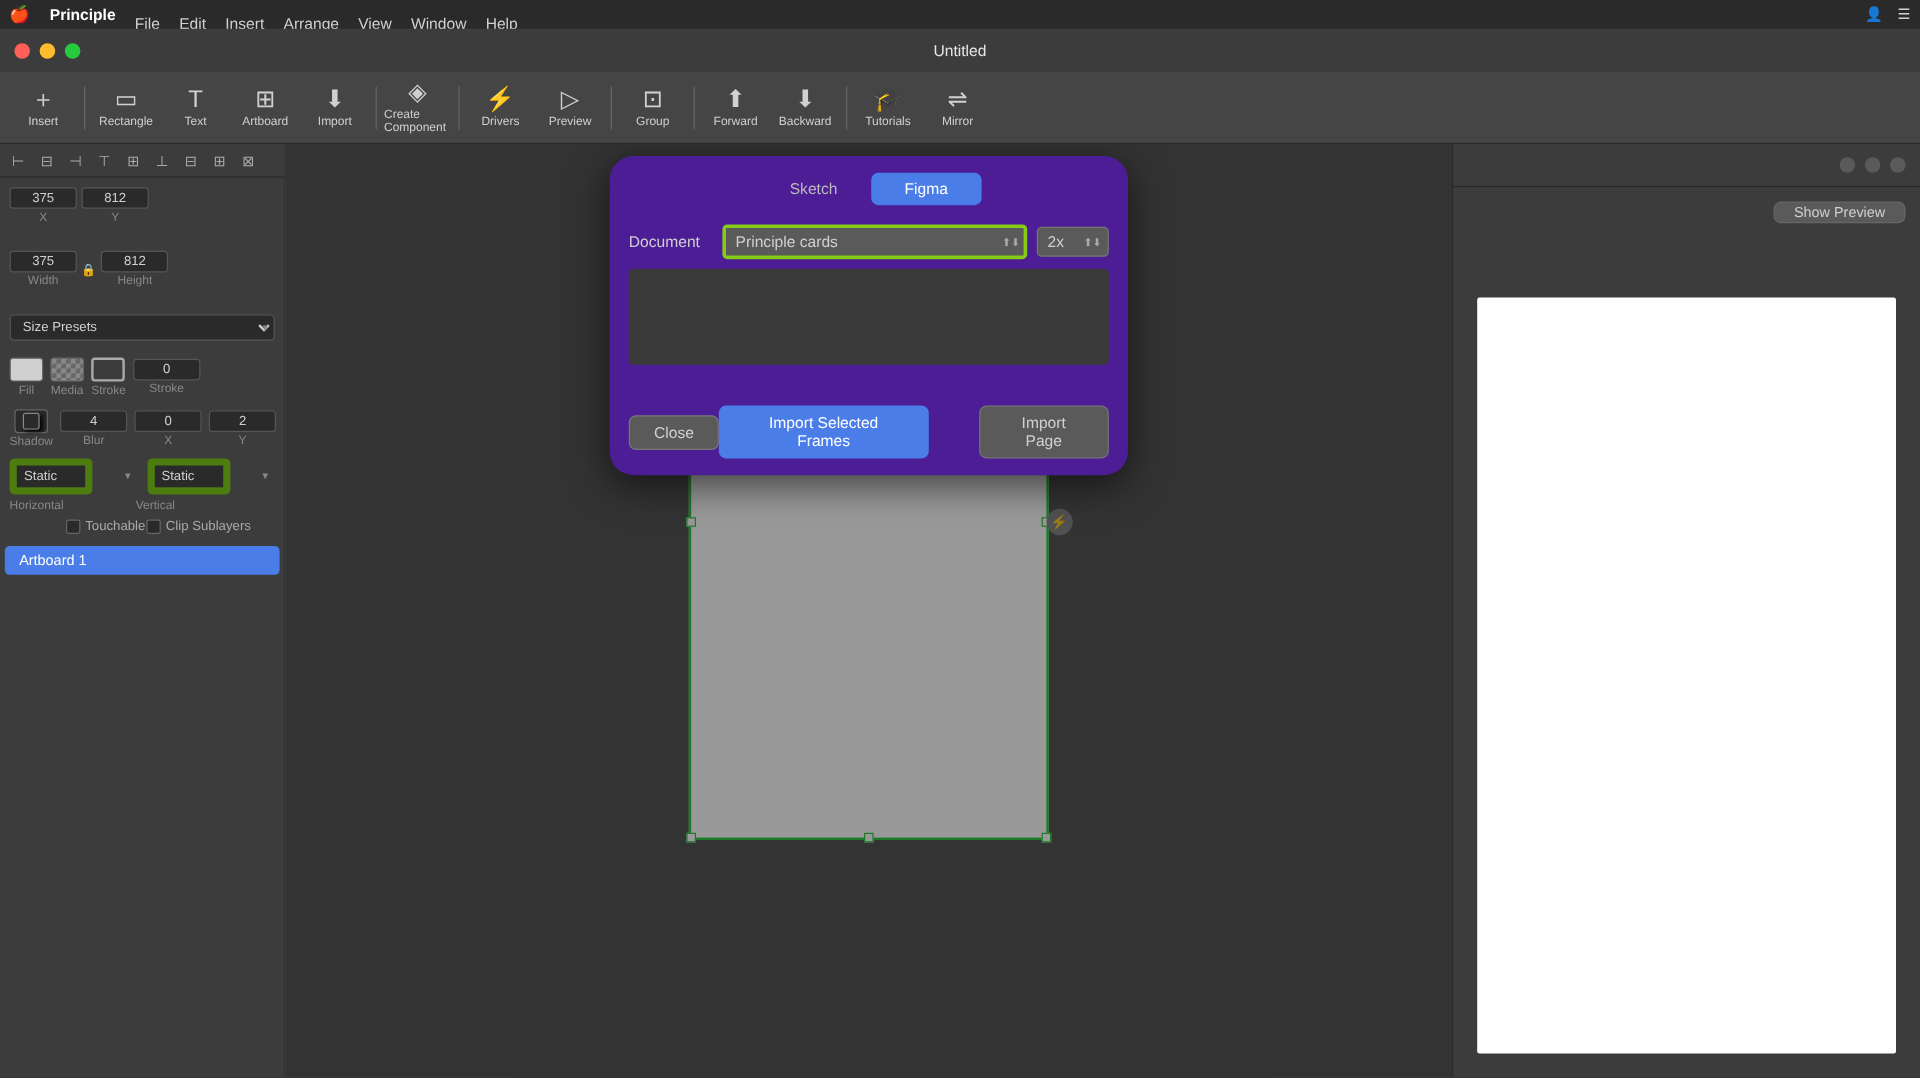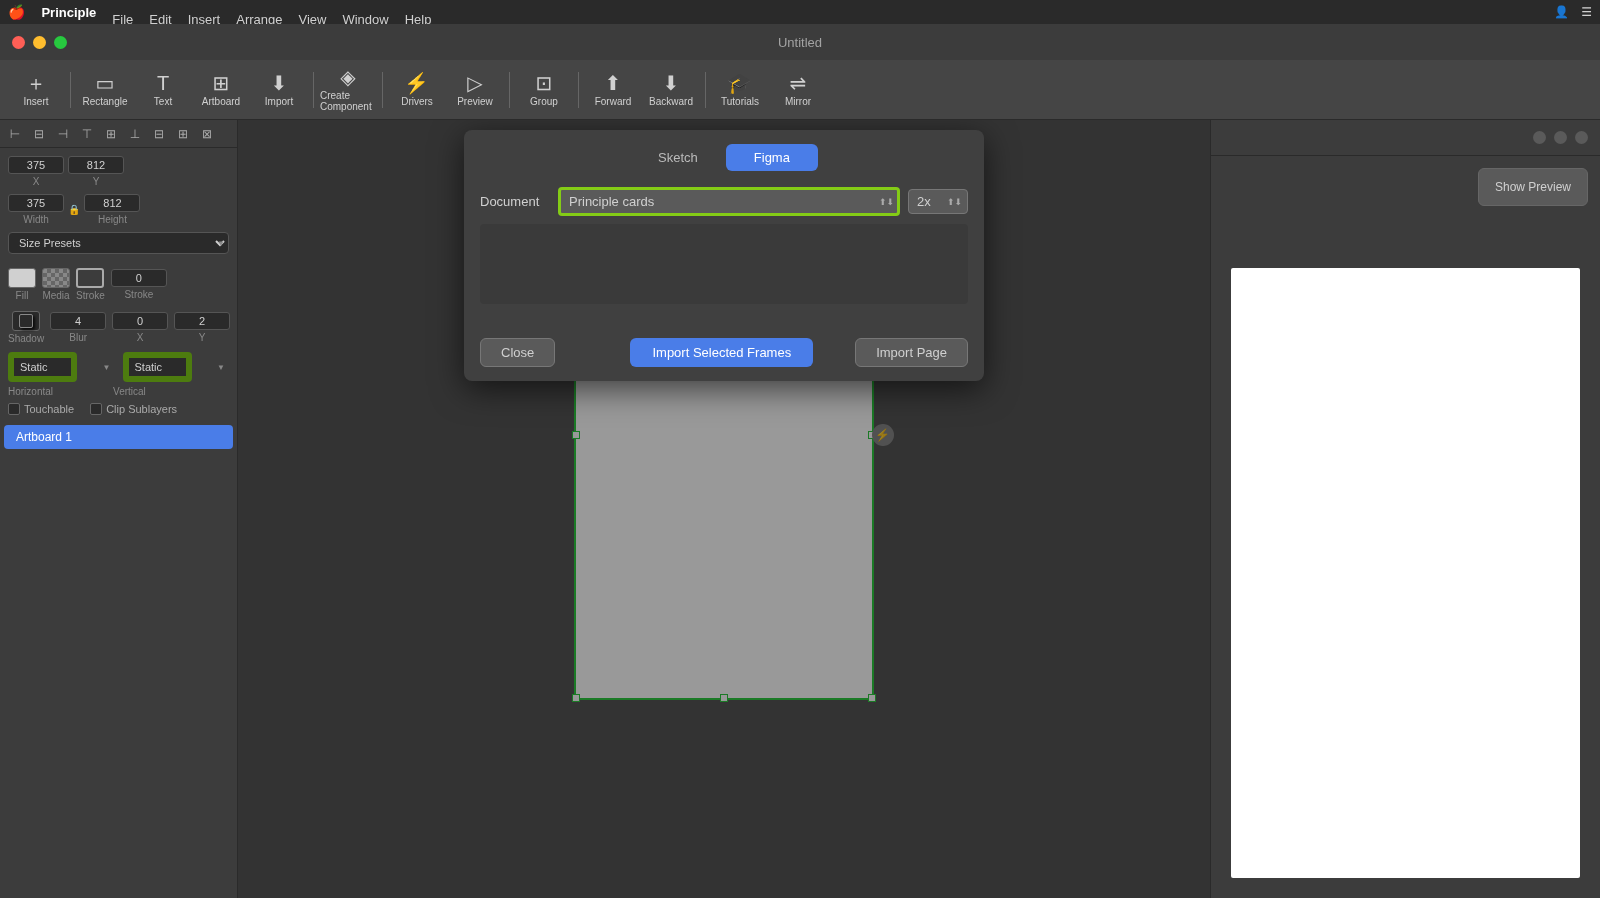--- a/index.html
+++ b/index.html
@@ -66,21 +66,21 @@
     .btn-circle {
       width: 13px;
       height: 13px;
       border-radius: 50%;
     }
     .btn-close { background: #ff5f56; }
     .btn-min { background: #ffbd2e; }
     .btn-max { background: #27c93f; }
     .titlebar-title {
       font-size: 13px;
-      color: #a3a3a3;
+      color: #e5e5e5;
     }
 
     
     .toolbar {
       height: 60px;
       background: #454545;
       display: flex;
       align-items: center;
       padding: 0 8px;
       gap: 2px;
@@ -150,21 +150,21 @@
       cursor: pointer;
       font-size: 12px;
       color: #aaa;
     }
 
     
     .props-panel {
       padding: 8px;
       display: flex;
       flex-direction: column;
-      gap: 7px;
+      gap: 22px;
     }
     .prop-row {
       display: flex;
       align-items: center;
       gap: 4px;
     }
     .prop-field {
       display: flex;
       flex-direction: column;
       gap: 2px;
@@ -303,21 +303,22 @@
       transform: translateY(-50%);
       color: #888;
       font-size: 8px;
       pointer-events: none;
     }
 
     
     .checkbox-row {
       padding: 6px 8px;
       display: flex;
-      gap: 16px;
+      gap: 1px;
+      margin-left: 47px;
     }
     .checkbox-item {
       display: flex;
       align-items: center;
       gap: 4px;
       font-size: 11px;
       color: #aaa;
       cursor: pointer;
     }
     .checkbox-box {
@@ -434,23 +435,23 @@
       position: absolute;
       top: 0; left: 0; right: 0; bottom: 0;
       background: rgba(0,0,0,0.4);
       display: flex;
       align-items: flex-start;
       justify-content: center;
       padding-top: 10px;
       z-index: 100;
     }
     .import-dialog {
-      width: 520px;
-      background: #404040;
-      border-radius: 8px;
+      width: 432px;
+      background: #4c1d95;
+      border-radius: 20px;
       box-shadow: 0 8px 32px rgba(0,0,0,0.6);
       padding: 0;
       overflow: hidden;
     }
     .dialog-tabs {
       display: flex;
       justify-content: center;
       gap: 0;
       padding: 14px 14px 0;
     }
@@ -562,21 +563,21 @@
       padding: 12px;
       display: flex;
       justify-content: flex-end;
     }
     .show-preview-button {
       background: #5a5a5a;
       border: 1px solid #666;
       border-radius: 6px;
       color: #d0d0d0;
       font-size: 12px;
-      padding: 11px 16px;
+      padding: 1px 16px;
       cursor: pointer;
     }
   </style>
 </head>
 <body>
 
 <div class="menubar">
   <span class="apple-logo">🍎</span>
   <span class="app-name">Principle</span>
   <span class="menu-item">File</span>

